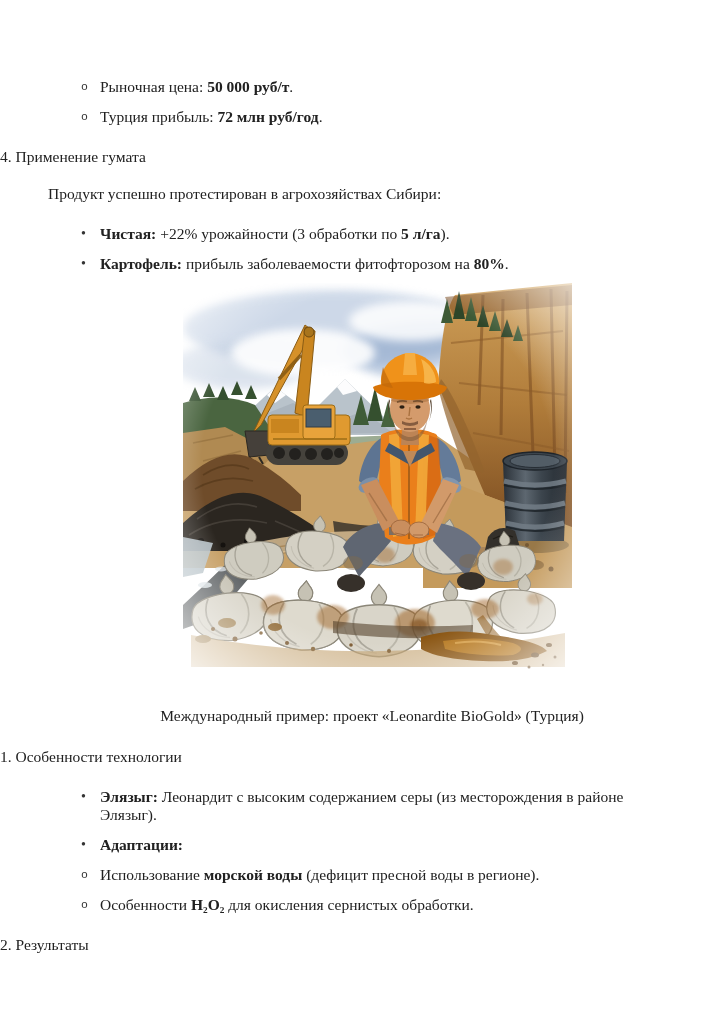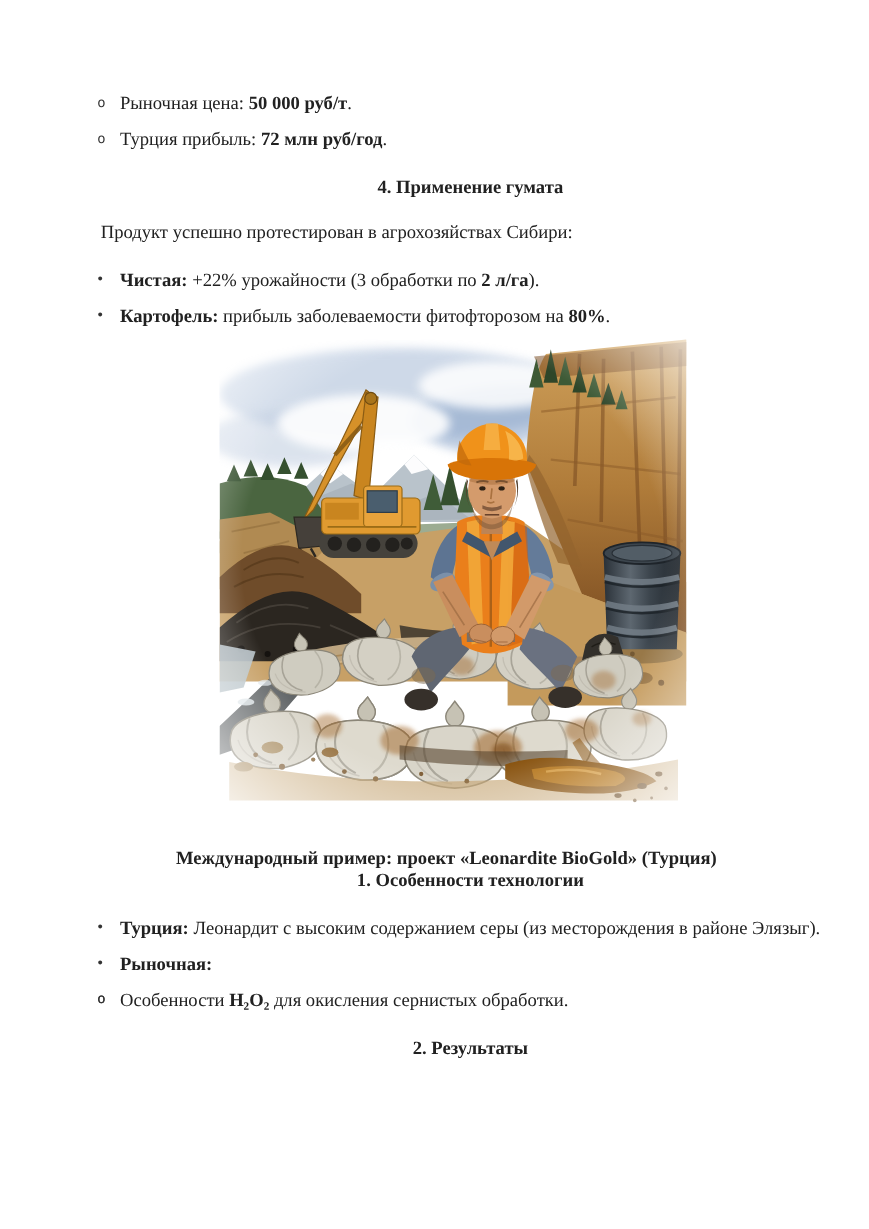--- a/index.html
+++ b/index.html
@@ -8,25 +8,25 @@
     position:relative; width:724px; height:1024px; margin:0 auto;
     background:#ffffff; overflow:hidden;
     font-family:"Liberation Serif","DejaVu Serif",serif;
     font-size:15.5px; line-height:18px; color:#212121;
   }
   .content { padding-top:78px; }
   .li { position:relative; padding-left:100px; padding-right:40px; }
   .li .bullet { position:absolute; left:81px; top:0; width:16px; text-align:left; color:#333; }
   .bullet.circle { font-family:"Liberation Mono","DejaVu Sans Mono",monospace; font-size:11.5px; line-height:18px; }
   .bullet.disc { font-size:14px; line-height:18px; }
-  .h { font-weight:bold; padding-left:100px; padding-right:40px;text-align:center; }
-  .p { padding-left:84px; padding-right:40px; }
-  .caption { font-weight:bold; text-align:center; padding:0 40px 0 60px; }
+  .h { font-weight:normal; padding-right:40px; }
+  .p { padding-left:48px; padding-right:40px; }
+  .caption { font-weight:normal; text-align:center; padding:0 40px 0 60px; }
   .mt10{margin-top:10px} .mt12{margin-top:12px} .mt19{margin-top:19px}
-  .mt22{margin-top:22px} .mt23{} .mt34{margin-top:34px}
+  .mt22{margin-top:22px} .mt23{margin-top:23px} .mt34{margin-top:34px}
   b { font-weight:bold;font-family:Liberation Serif, serif; }
   .figure { position:relative; width:389px; height:390px; margin-left:183px; }
   .figure svg { display:block; }
   .fig-vignette {
     position:absolute; inset:0; pointer-events:none;
     background:
       radial-gradient(ellipse 78% 78% at 50% 47%, rgba(255,255,255,0) 58%, rgba(255,255,255,.55) 82%, rgba(255,255,255,.95) 99%);
   }
 </style>
 </head>
@@ -44,21 +44,21 @@
       <span class="bullet circle">o</span>
       <span><span>Турция прибыль: </span><b>72 млн руб/год</b><span>.</span></span>
     </div>
 
     <div class="h mt22">4. Применение гумата</div>
 
     <div class="p mt19">Продукт успешно протестирован в агрохозяйствах Сибири:</div>
 
     <div class="li mt22">
       <span class="bullet disc">•</span>
-      <span><b>Чистая:</b><span> +22% урожайности (3 обработки по </span><b>2 л/га</b><span>).</span></span>
+      <span><b>Чистая:</b><span> +22% урожайности (3 обработки по </span><b>5 л/га</b><span>).</span></span>
     </div>
 
     <div class="li mt12">
       <span class="bullet disc">•</span>
       <span><b>Картофель:</b><span> прибыль заболеваемости фитофторозом на </span><b>80%</b><span>.</span></span>
     </div>
 
     <figure class="figure mt10">
       <svg viewBox="0 0 389 390" width="389" height="390" xmlns="http://www.w3.org/2000/svg">
         <defs>
@@ -328,30 +328,31 @@
       </svg>
       <div class="fig-vignette"></div>
     </figure>
 
     <div class="caption mt34">Международный пример: проект «Leonardite BioGold» (Турция)</div>
 
     <div class="h mt23">1. Особенности технологии</div>
 
     <div class="li mt22">
       <span class="bullet disc">•</span>
-      <span><b>Турция:</b><span> Леонардит с высоким содержанием серы (из месторождения в районе Элязыг).</span></span>
+      <span><b>Элязыг:</b><span> Леонардит с высоким содержанием серы (из месторождения в районе Элязыг).</span></span>
     </div>
 
     <div class="li mt12">
       <span class="bullet disc">•</span>
-      <span><b>Рыночная:</b></span>
+      <span><b>Адаптации:</b></span>
     </div>
 
     <div class="li mt12">
       <span class="bullet circle">o</span>
+      <span><span>Использование </span><b>морской воды</b><span> (дефицит пресной воды в регионе).</span></span>
     </div>
 
     <div class="li mt12">
       <span class="bullet circle">o</span>
       <span><span>Особенности </span><b>H₂O₂</b><span> для окисления сернистых обработки.</span></span>
     </div>
 
     <div class="h mt22">2. Результаты</div>
 
   </div>

